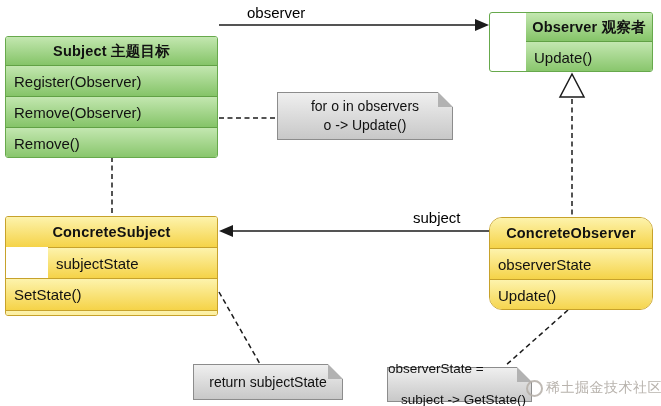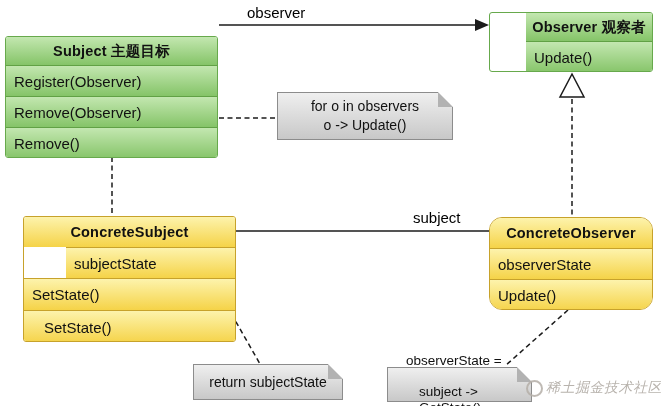--- a/index.html
+++ b/index.html
@@ -29,28 +29,28 @@
   .note{
     position:absolute;box-sizing:border-box;border:1px solid #8c8c8c;
     background:linear-gradient(180deg,#efefef 0%,#c8c8c8 100%);
     font-size:14px;line-height:19px;display:flex;flex-direction:column;justify-content:center;
   }
   .note .fold{
     position:absolute;top:-1px;right:-1px;width:0;height:0;border-style:solid;
     border-width:0 15px 15px 0;border-color:#ffffff #ffffff #b2b2b2 #b2b2b2;
   }
   .note.center{text-align:center;}
-  .note.left{padding-left:18px;gap:15px;}
+  .note.left{padding-left:0;gap:15px;}
 
   .edge-label{position:absolute;font-size:15px;color:#000000;}
 
   
   .watermark{
     position:absolute;left:526px;top:379px;display:flex;align-items:center;gap:3px;
-    color:#aca69f;opacity:.85;z-index:6;font-size:14px;letter-spacing:.5px;white-space:nowrap;font-style:italic;
+    color:#aca69f;opacity:.85;z-index:6;font-size:14px;letter-spacing:.5px;white-space:nowrap;
   }
   .wm-circle{
     width:17px;height:17px;border:2px solid #b5afa8;border-radius:50%;box-sizing:border-box;
     display:inline-block;flex:0 0 auto;
   }
 </style>
 </head>
 <body>
 
 <div id="canvas">
@@ -88,21 +88,21 @@
     <div class="uml-row" style="height:31px;">Register(Observer)</div>
     <div class="uml-row" style="height:31px;">Remove(Observer)</div>
     <div class="uml-row" style="height:32px;">Remove()</div>
   </div>
 
   <div class="uml green" style="left:489px;top:12px;width:164px;height:60px;padding-left:36px;">
     <div class="uml-title" style="height:28px;">Observer 观察者</div>
     <div class="uml-row" style="height:32px;">Update()</div>
   </div>
 
-  <div class="uml yellow" style="left:23px;top:216px;width:213px;height:126px;">
+  <div class="uml yellow" style="left:5px;top:216px;width:213px;height:100px;">
     <div class="uml-title" style="height:30px;">ConcreteSubject</div>
     <div class="uml-row" style="height:31px;margin-left:42px;">subjectState</div>
     <div class="uml-row" style="height:32px;">SetState()</div>
     <div class="uml-row" style="height:33px;padding-left:20px;">SetState()</div>
   </div>
 
   <div class="uml yellow" style="left:489px;top:217px;width:164px;height:93px;border-radius:13px;">
     <div class="uml-title" style="height:30px;">ConcreteObserver</div>
     <div class="uml-row" style="height:31px;">observerState</div>
     <div class="uml-row" style="height:32px;">Update()</div>

